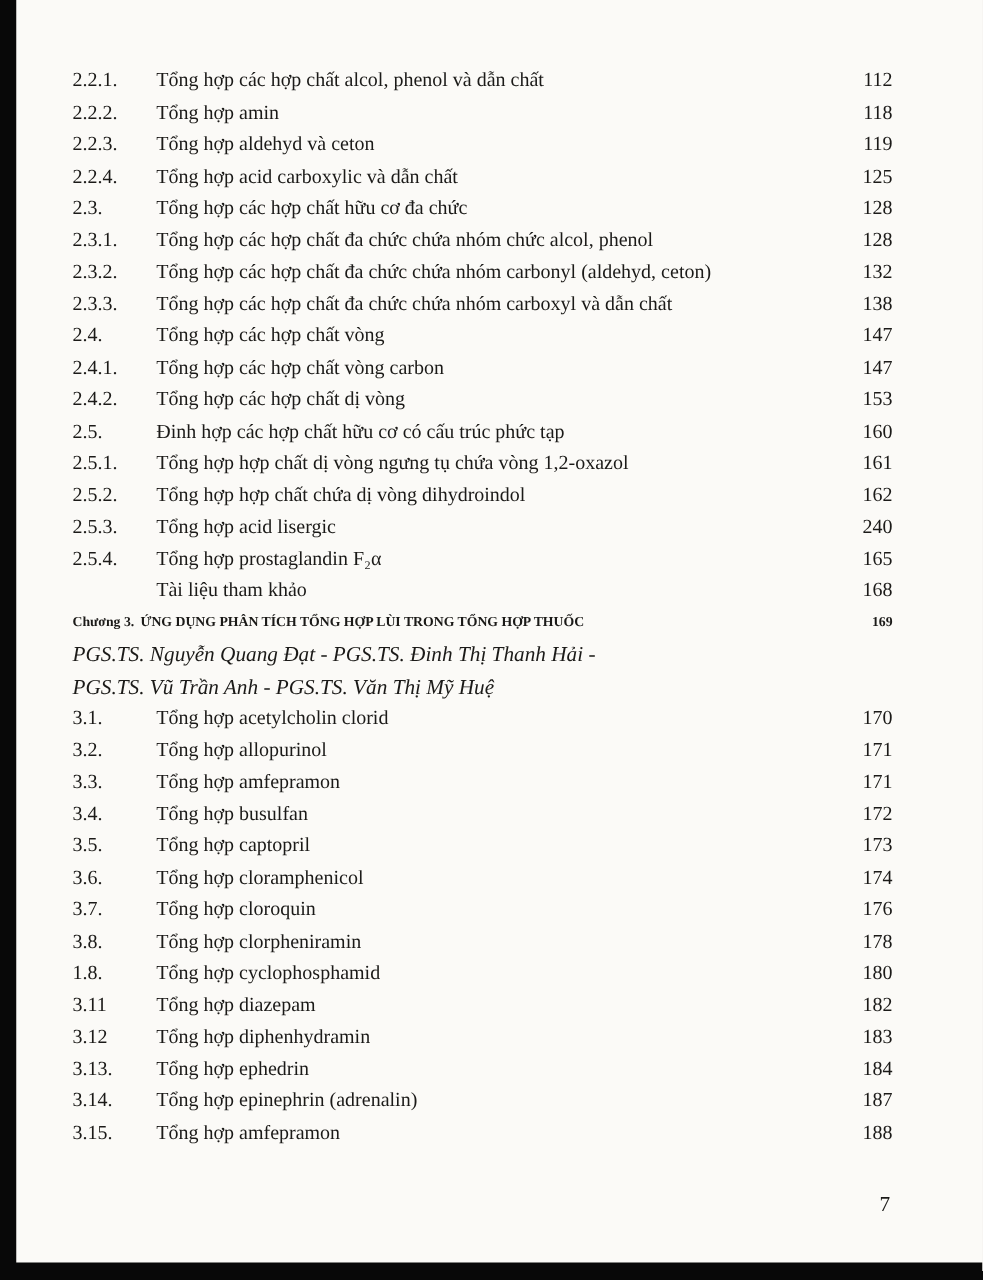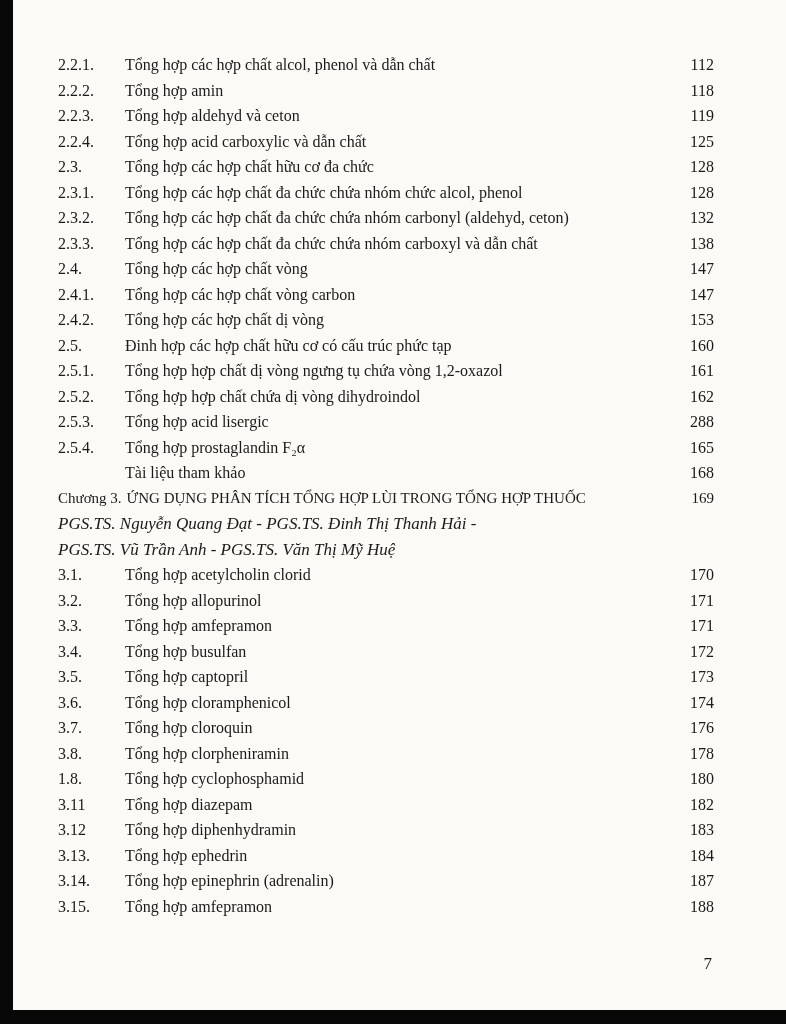--- a/index.html
+++ b/index.html
@@ -47,22 +47,22 @@
     flex: 1 1 auto;
     padding-right: 8px;
     white-space: nowrap;
     overflow: hidden;
   }
   .toc-page {
     flex: 0 0 46px;
     text-align: right;
   }
   .toc-row.chapter {
-    font-weight: normal;
-    font-size: 15px;
+    font-weight: bold;
+    font-size: 11px;
   }
   .toc-row.chapter .toc-num {
     flex: 0 0 auto;
     margin-right: 5px;
   }
   .toc-row.authors {
     display: block;
     font-style: italic;
     font-size: 17px;
   }
@@ -152,21 +152,21 @@
           <span class="toc-page">161</span>
         </div>
         <div class="toc-row">
           <span class="toc-num">2.5.2.</span>
           <span class="toc-title">Tổng hợp hợp chất chứa dị vòng dihydroindol</span>
           <span class="toc-page">162</span>
         </div>
         <div class="toc-row">
           <span class="toc-num">2.5.3.</span>
           <span class="toc-title">Tổng hợp acid lisergic</span>
-          <span class="toc-page">288</span>
+          <span class="toc-page">240</span>
         </div>
         <div class="toc-row">
           <span class="toc-num">2.5.4.</span>
           <span class="toc-title">Tổng hợp prostaglandin F₂α</span>
           <span class="toc-page">165</span>
         </div>
         <div class="toc-row">
           <span class="toc-num"></span>
           <span class="toc-title">Tài liệu tham khảo</span>
           <span class="toc-page">168</span>

